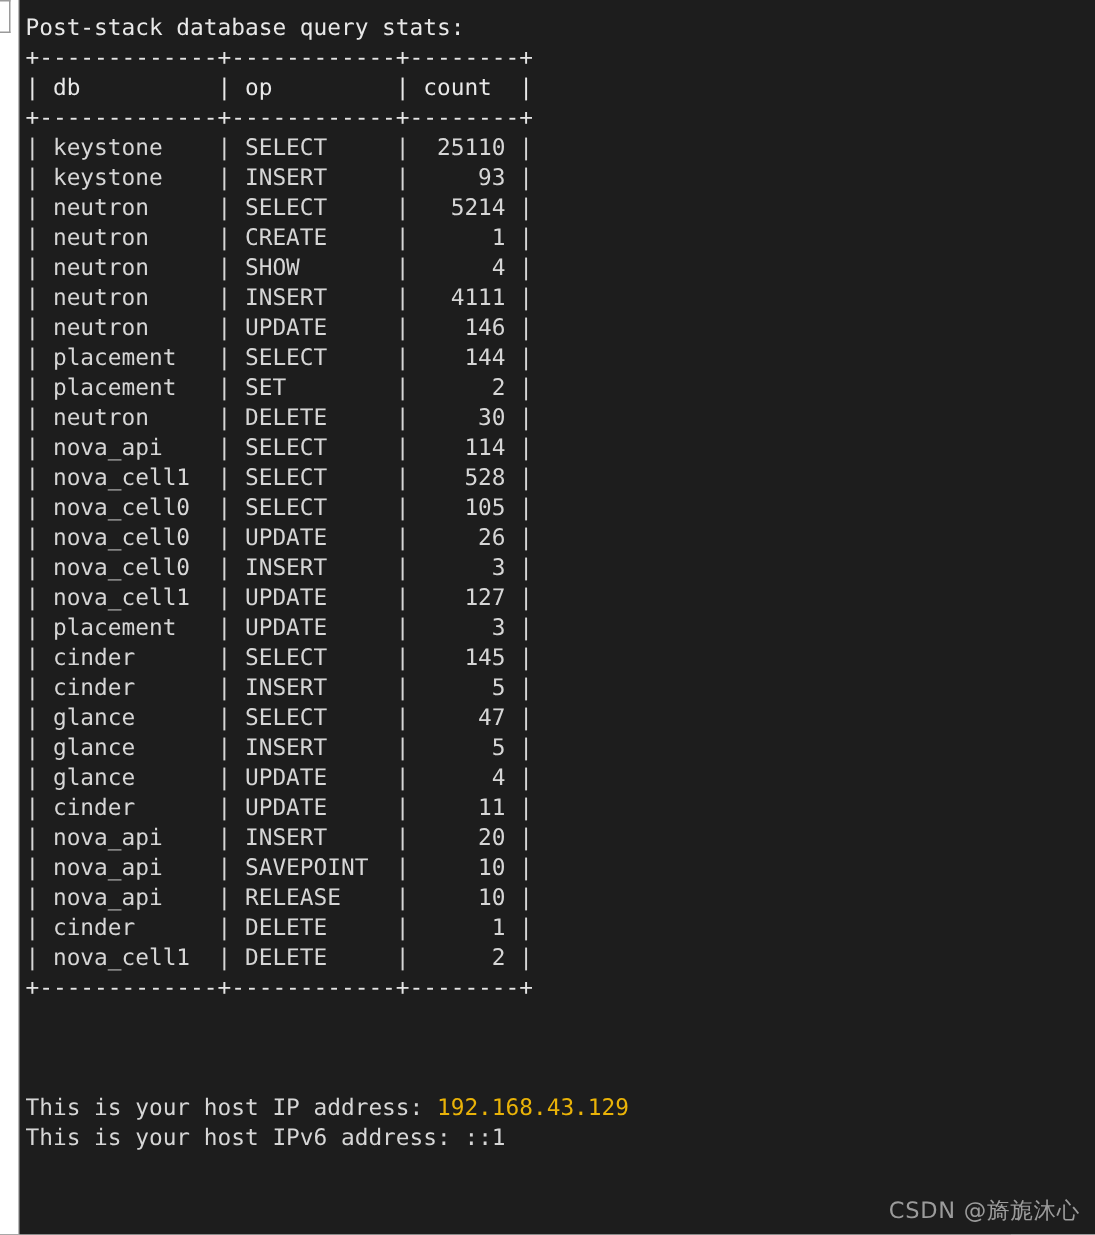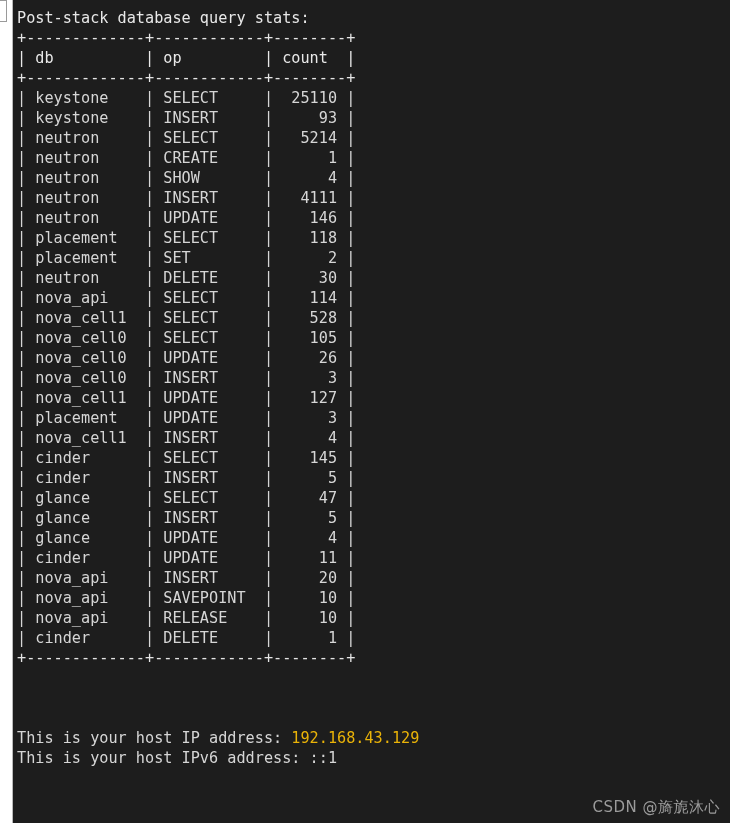--- a/index.html
+++ b/index.html
@@ -84,41 +84,41 @@
     <div class="line rule" id="rule-mid">+-------------+------------+--------+</div>
 
     <div id="table-body">
         <div class="line">| keystone    | SELECT     |  25110 |</div>
         <div class="line">| keystone    | INSERT     |     93 |</div>
         <div class="line">| neutron     | SELECT     |   5214 |</div>
         <div class="line">| neutron     | CREATE     |      1 |</div>
         <div class="line">| neutron     | SHOW       |      4 |</div>
         <div class="line">| neutron     | INSERT     |   4111 |</div>
         <div class="line">| neutron     | UPDATE     |    146 |</div>
-        <div class="line">| placement   | SELECT     |    118 |</div>
+        <div class="line">| placement   | SELECT     |    144 |</div>
         <div class="line">| placement   | SET        |      2 |</div>
         <div class="line">| neutron     | DELETE     |     30 |</div>
         <div class="line">| nova_api    | SELECT     |    114 |</div>
         <div class="line">| nova_cell1  | SELECT     |    528 |</div>
         <div class="line">| nova_cell0  | SELECT     |    105 |</div>
         <div class="line">| nova_cell0  | UPDATE     |     26 |</div>
         <div class="line">| nova_cell0  | INSERT     |      3 |</div>
         <div class="line">| nova_cell1  | UPDATE     |    127 |</div>
         <div class="line">| placement   | UPDATE     |      3 |</div>
-        <div class="line">| nova_cell1  | INSERT     |      4 |</div>
         <div class="line">| cinder      | SELECT     |    145 |</div>
         <div class="line">| cinder      | INSERT     |      5 |</div>
         <div class="line">| glance      | SELECT     |     47 |</div>
         <div class="line">| glance      | INSERT     |      5 |</div>
         <div class="line">| glance      | UPDATE     |      4 |</div>
         <div class="line">| cinder      | UPDATE     |     11 |</div>
         <div class="line">| nova_api    | INSERT     |     20 |</div>
         <div class="line">| nova_api    | SAVEPOINT  |     10 |</div>
         <div class="line">| nova_api    | RELEASE    |     10 |</div>
         <div class="line">| cinder      | DELETE     |      1 |</div>
+        <div class="line">| nova_cell1  | DELETE     |      2 |</div>
       </div>
 
     <div class="line rule" id="rule-bottom">+-------------+------------+--------+</div>
 
     <div class="spacer"></div>
     <div class="spacer"></div>
     <div class="spacer"></div>
 
     <div class="line ip-line"><span>This is your host IP address: </span><span class="ip-value">192.168.43.129</span></div>
 

